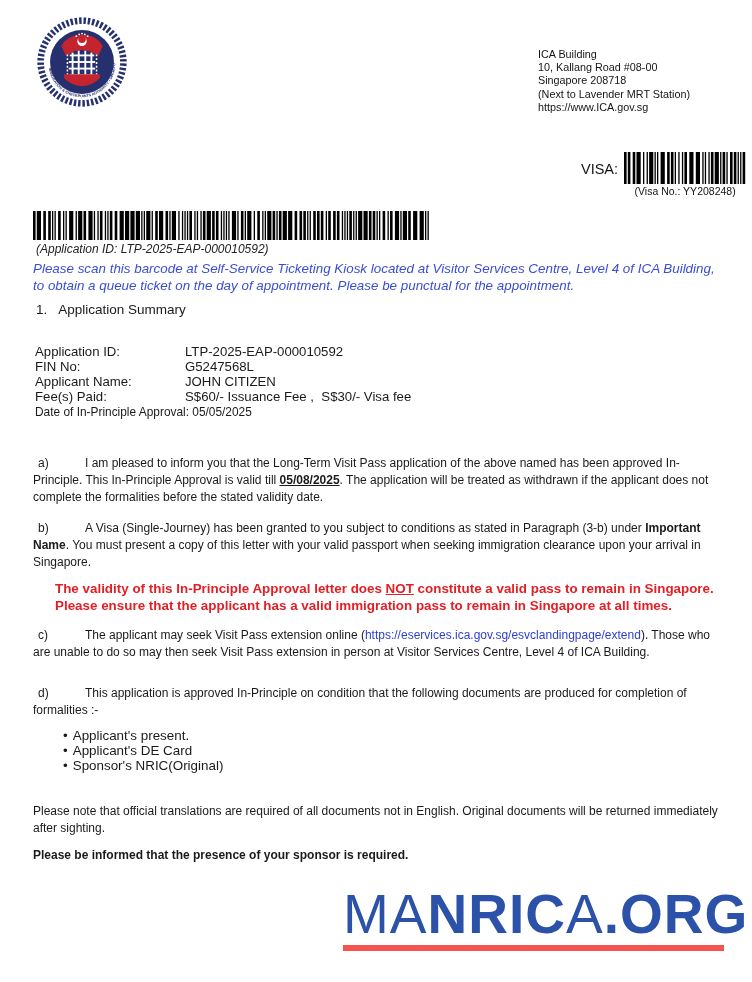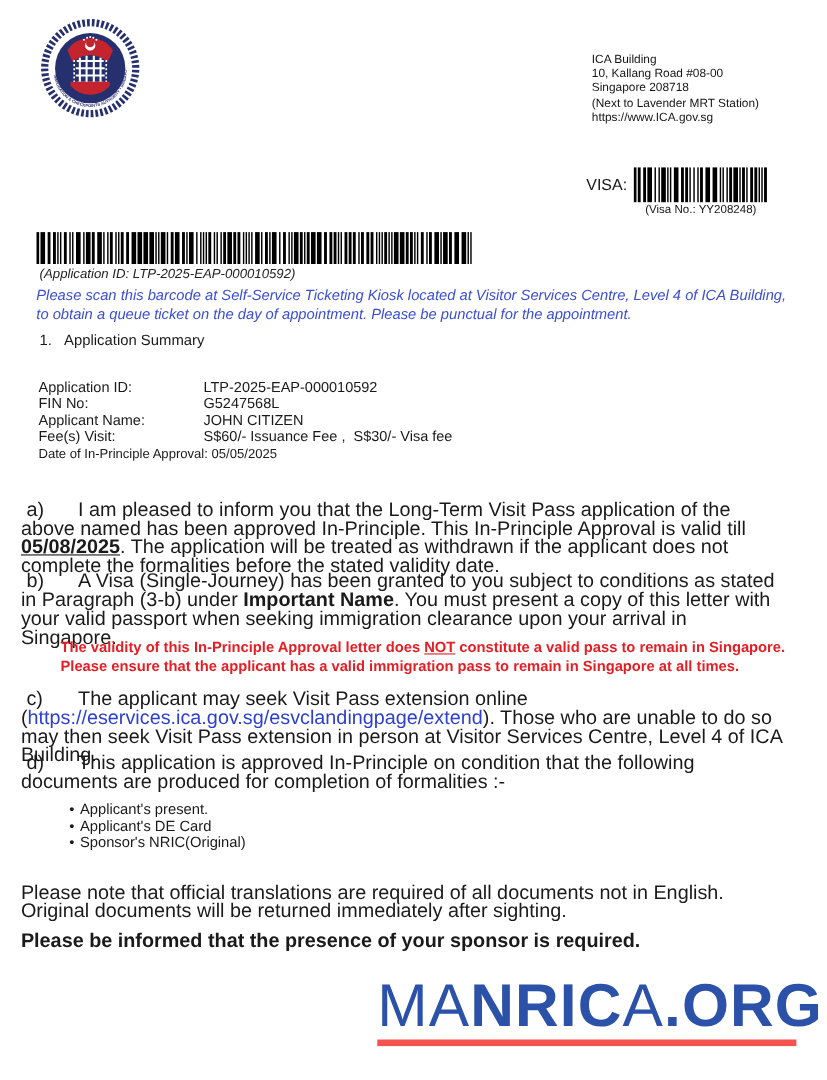--- a/index.html
+++ b/index.html
@@ -11,41 +11,41 @@
   
   .logo-block { top:14px; left:35px; display:flex; align-items:flex-start; }
   .crest { width:94px; height:96px; }
   .wordmark-group { margin-left:8px; padding-top:14px; }
   .wordmark { font-size:47px; font-weight:700; letter-spacing:2px; color:#232b66; line-height:44px; }
   .tagline { margin-top:7px; font-size:9.8px; font-weight:700; color:#232b66; line-height:11.5px; letter-spacing:.1px; }
   .address { top:48px; left:538px; font-size:10.8px; font-weight:400; line-height:13.2px; color:#141414; }
 
   
   .visa-row { top:152px; left:533px; display:flex; align-items:flex-start; }
-  .visa-label { font-size:14.5px; color:#141414; margin-top:9px; margin-right:6px; }
+  .visa-label { font-size:14.5px; color:#141414; margin-top:9px; margin-right:6px;margin-left:48px; }
   .visa-barcode-wrap { text-align:center; }
   .visa-barcode { width:122px; height:32px; display:block; }
   .visa-caption { font-size:10.5px; color:#141414; margin-top:1px; white-space:nowrap; }
 
   
   .app-block { top:211px; left:33px; width:690px;font-style:italic; }
   .app-barcode { width:397px; height:29px; display:block; }
   .app-caption { font-size:12px; color:#222; margin-top:2px; padding-left:3px; }
   .blue-note { font-size:13.4px; line-height:17px; color:#3a4ed2; margin-top:4px; }
 
   
   .section-title { top:302px; left:36px; font-size:13.5px; color:#1a1a1a; }
   .section-title .num { margin-right:11px; }
   .summary { top:344px; left:35px; font-size:13.2px; line-height:15px; }
   .slabel { display:inline-block; width:150px; }
   .svalue { white-space:pre-wrap; }
   .srow.small { font-size:11.9px; margin-top:1px; }
 
   
-  .para { position:absolute; left:19px; width:692px; font-size:18px; line-height:17px; color:#1a1a1a; }
+  .para { position:absolute; left:33px; width:692px; font-size:12px; line-height:17px; color:#1a1a1a; }
   .plabel { display:inline-block; width:52px; padding-left:5px; }
   .bold { font-weight:700; }
   .bold-underline { font-weight:700; text-decoration:underline; }
   .warning { position:absolute; left:55px; width:668px; font-size:13.4px; line-height:16.5px; font-weight:700; color:#e31e25; }
   .link { color:#2d3fd0; text-decoration:none; }
   .bullets { position:absolute; left:63px; font-size:13.4px; line-height:15.2px; }
   .bullet-line .bdot { margin-right:5px; }
 
   
   .watermark { top:886px; left:343px; }
@@ -253,21 +253,21 @@
   </div>
 
   <div class="abs section-title">
     <span class="num">1.</span><span>Application Summary</span>
   </div>
 
   <div class="abs summary">
     <div class="srow"><span class="slabel">Application ID:</span><span class="svalue">LTP-2025-EAP-000010592</span></div>
     <div class="srow"><span class="slabel">FIN No:</span><span class="svalue">G5247568L</span></div>
     <div class="srow"><span class="slabel">Applicant Name:</span><span class="svalue">JOHN CITIZEN</span></div>
-    <div class="srow"><span class="slabel">Fee(s) Visit:</span><span class="svalue">S$60/- Issuance Fee ,  S$30/- Visa fee</span></div>
+    <div class="srow"><span class="slabel">Fee(s) Paid:</span><span class="svalue">S$60/- Issuance Fee ,  S$30/- Visa fee</span></div>
     <div class="srow small"><span>Date of In-Principle Approval:</span> <span>05/05/2025</span></div>
   </div>
 
   <p class="para" style="top:455px">
     <span class="plabel">a)</span><span>I am pleased to inform you that the Long-Term Visit Pass application of the above named has been approved In-Principle. This In-Principle Approval is valid till </span><span class="bold-underline">05/08/2025</span><span>. The application will be treated as withdrawn if the applicant does not complete the formalities before the stated validity date.</span>
   </p>
 
   <p class="para" style="top:520px">
     <span class="plabel">b)</span><span>A Visa (Single-Journey) has been granted to you subject to conditions as stated in Paragraph (3-b) under </span><span class="bold">Important Name</span><span>. You must present a copy of this letter with your valid passport when seeking immigration clearance upon your arrival in Singapore.</span>
   </p>

